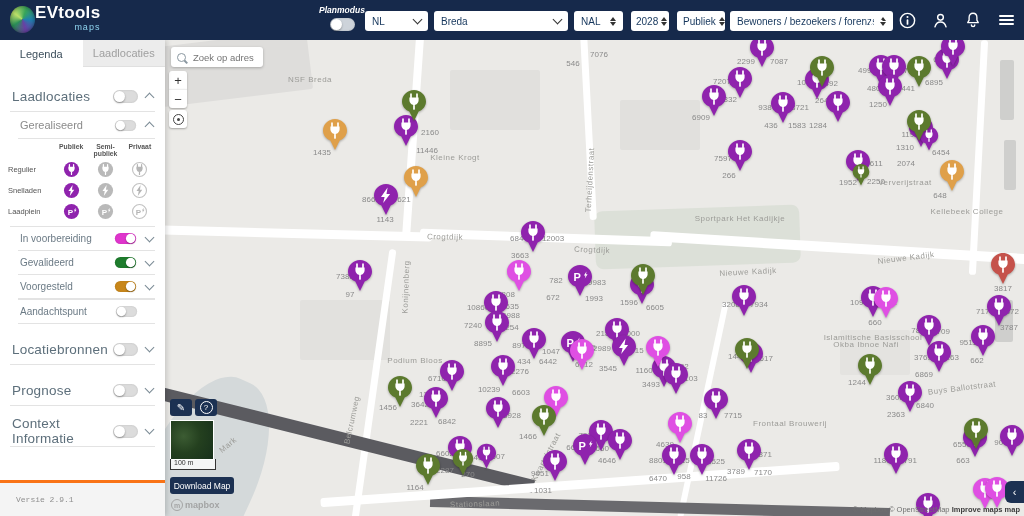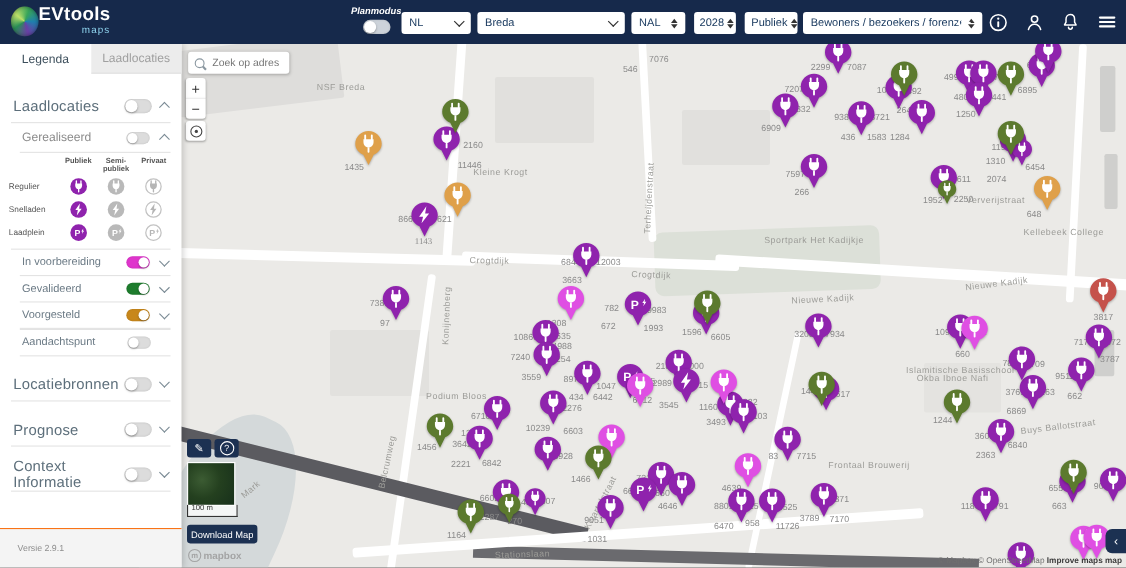--- a/index.html
+++ b/index.html
@@ -101,22 +101,22 @@
   .matrix{padding:4px 8px 2px 8px;}
   .mhead{display:flex;margin-left:46px;}
   .mhead span{flex:1;text-align:center;font-size:6.8px;font-weight:bold;color:#555;}
   .mrow{display:flex;align-items:center;margin:4px 0;}
   .mrow .rl{width:46px;font-size:7.5px;color:#555;}
   .mrow .cells{display:flex;flex:1;}
   .mrow .cell{flex:1;display:flex;justify-content:center;}
   .srow{display:flex;align-items:center;padding:0 12px 0 20px;height:23px;}
   .srow .sl{flex:1;font-size:10px;color:#6b7a85;}
   .version{position:absolute;left:0;bottom:0;width:165px;height:36px;background:#f4f4f4;
-      border-top:1px solid #f97316;display:flex;align-items:center;padding-left:16px;box-sizing:border-box;
-      font-size:8px;color:#8f8f8f;}
+      border-top:3px solid #f97316;display:flex;align-items:center;padding-left:16px;box-sizing:border-box;
+      font-size:8px;color:#8f8f8f;font-family:Liberation Mono, monospace;}
 </style>
 </head>
 <body>
 
 <div class="app">
 
   <div class="map">
 
     <div class="feat block" style="left:160px;top:38px;width:150px;height:60px;transform:rotate(-7deg);background:#dedddb;"></div>
     <div class="feat block" style="left:450px;top:70px;width:90px;height:60px;"></div>
@@ -161,21 +161,21 @@
         <div class="street" style="left: 228px; top: 445px; transform: translate(-50%, -50%) rotate(-40deg);">Mark</div>
         <div class="street" style="left: 352px; top: 420px; transform: translate(-50%, -50%) rotate(-78deg);">Belcrumweg</div>
         <div class="street" style="left: 590px; top: 180px; transform: translate(-50%, -50%) rotate(-87deg);">Terheijdenstraat</div>
       </div>
     <div id="maplabels">
         <div class="lbl" style="left: 430px; top: 132px;">2160</div>
         <div class="lbl" style="left: 427px; top: 150px;">11446</div>
         <div class="lbl" style="left: 371px; top: 199px;">8665</div>
         <div class="lbl" style="left: 404px; top: 199px;">621</div>
         <div class="lbl" style="left: 322px; top: 152px;">1435</div>
-        <div class="lbl" style="left: 385px; top: 219px; font-family: Liberation Serif, serif;">1143</div>
+        <div class="lbl" style="left: 385px; top: 219px;">1143</div>
         <div class="lbl" style="left: 573px; top: 47px; margin-top: 16px;">546</div>
         <div class="lbl" style="left: 599px; top: 54px;">7076</div>
         <div class="lbl" style="left: 746px; top: 61px;">2299</div>
         <div class="lbl" style="left: 779px; top: 61px;">7087</div>
         <div class="lbl" style="left: 722px; top: 81px;">7207</div>
         <div class="lbl" style="left: 728px; top: 99px;">4832</div>
         <div class="lbl" style="left: 701px; top: 117px;">6909</div>
         <div class="lbl" style="left: 765px; top: 107px;">938</div>
         <div class="lbl" style="left: 800px; top: 107px;">8721</div>
         <div class="lbl" style="left: 771px; top: 125px;">436</div>
@@ -205,21 +205,21 @@
         <div class="lbl" style="left: 553px; top: 238px;">12003</div>
         <div class="lbl" style="left: 520px; top: 255px;">3663</div>
         <div class="lbl" style="left: 345px; top: 276px;">7388</div>
         <div class="lbl" style="left: 350px; top: 294px;">97</div>
         <div class="lbl" style="left: 506px; top: 294px;">1308</div>
         <div class="lbl" style="left: 478px; top: 307px;">10860</div>
         <div class="lbl" style="left: 510px; top: 306px;">4635</div>
         <div class="lbl" style="left: 511px; top: 315px;">4988</div>
         <div class="lbl" style="left: 473px; top: 325px;">7240</div>
         <div class="lbl" style="left: 512px; top: 327px;">254</div>
-        <div class="lbl" style="left: 483px; top: 343px;">3559</div>
+        <div class="lbl" style="left: 483px; top: 343px;">8895</div>
         <div class="lbl" style="left: 519px; top: 345px;">897</div>
         <div class="lbl" style="left: 524px; top: 361px;">434</div>
         <div class="lbl" style="left: 548px; top: 361px;">6442</div>
         <div class="lbl" style="left: 551px; top: 351px;">1047</div>
         <div class="lbl" style="left: 556px; top: 280px;">782</div>
         <div class="lbl" style="left: 553px; top: 297px;">672</div>
         <div class="lbl" style="left: 597px; top: 282px;">9983</div>
         <div class="lbl" style="left: 594px; top: 298px;">1993</div>
         <div class="lbl" style="left: 629px; top: 302px;">1596</div>
         <div class="lbl" style="left: 655px; top: 307px;">6605</div>

